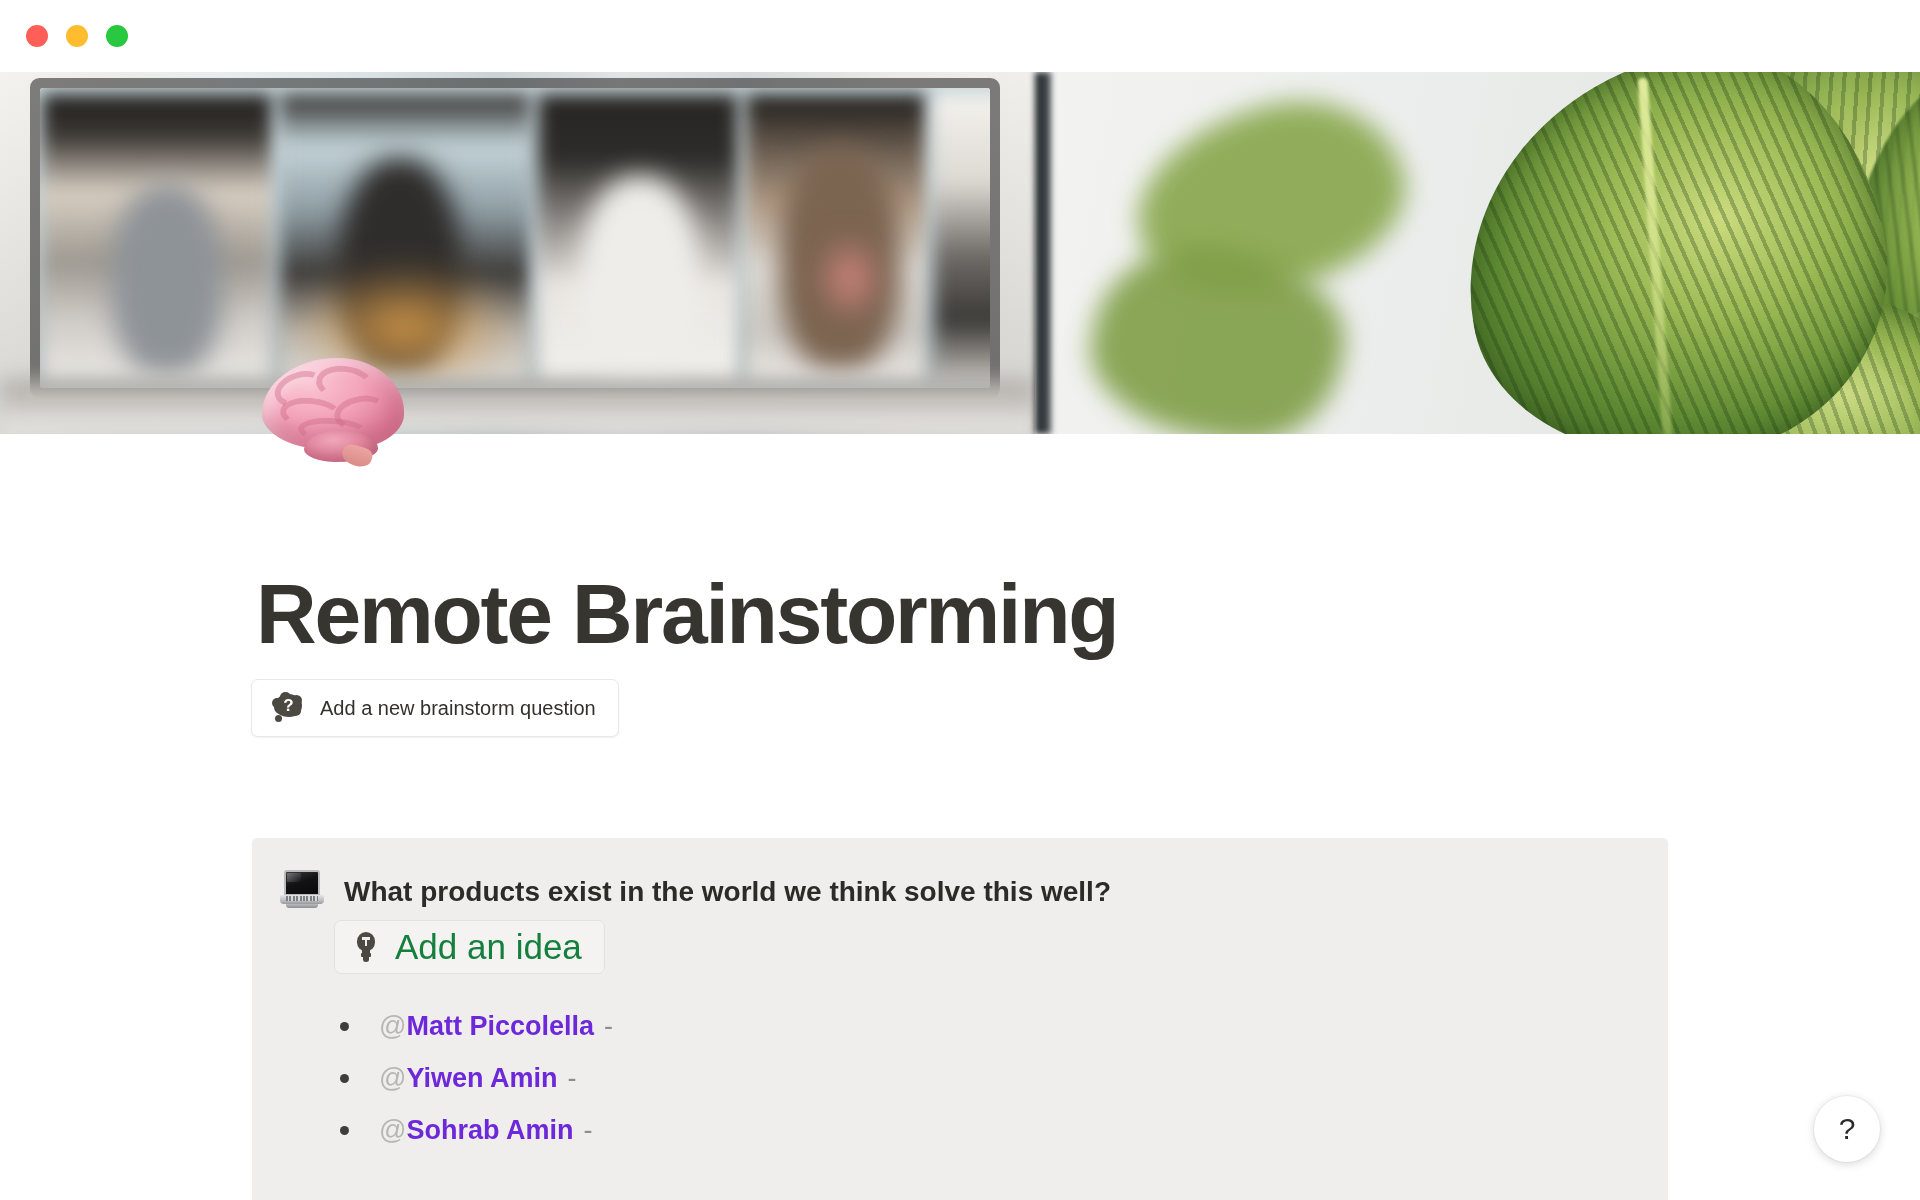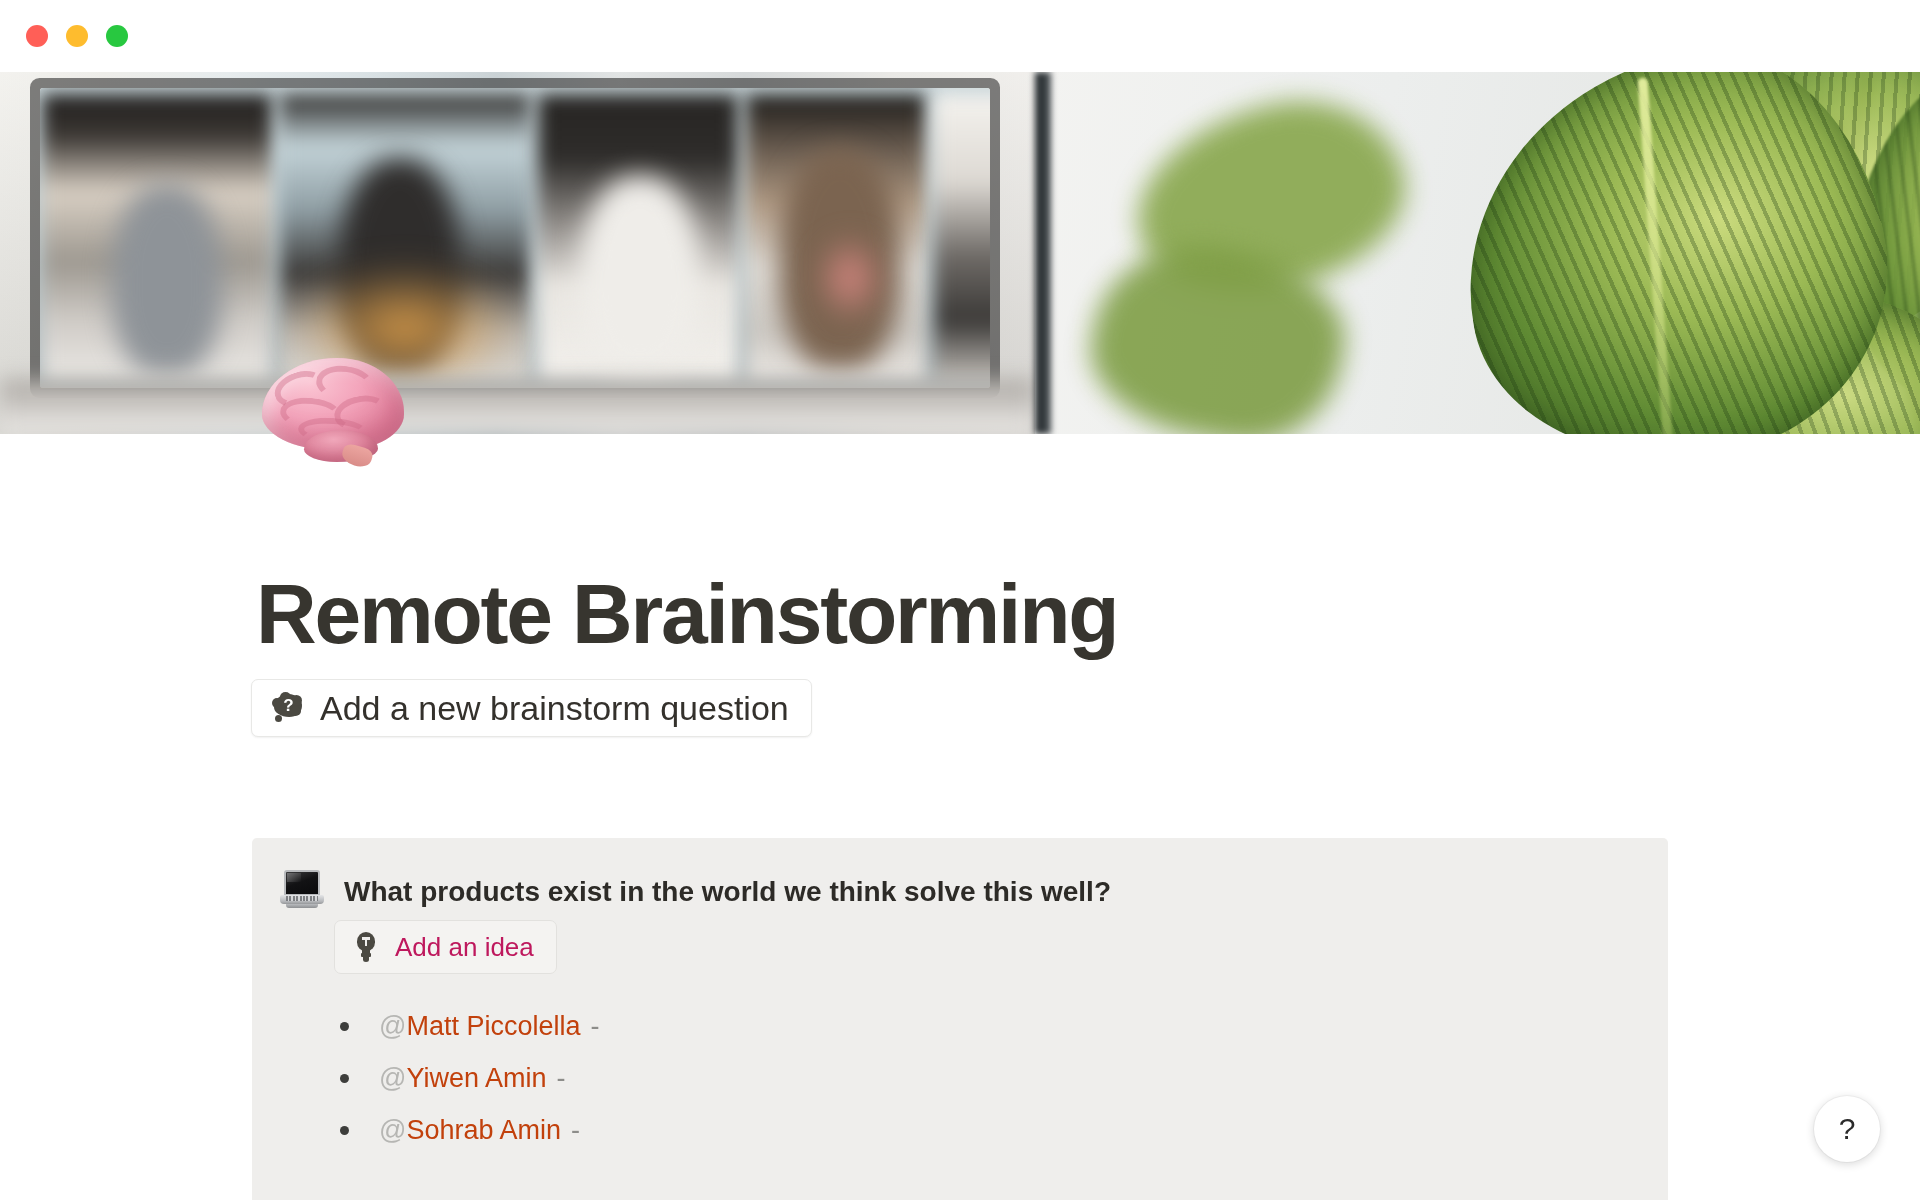--- a/index.html
+++ b/index.html
@@ -156,21 +156,21 @@
     position:absolute; left:251px; top:245px;
     height:58px; padding:0 22px 0 20px;
     display:flex; align-items:center; gap:16px;
     background:#ffffff;
     border:1px solid #e8e8e6;
     border-radius:7px;
     box-shadow:0 1px 2px rgba(15,15,15,.06);
     cursor:pointer;
   }
   .add-question-btn .label {
-    font-size:34px; font-weight:500; color:#34312c; white-space:nowrap;text-align:center;
+    font-size:20px; font-weight:500; color:#34312c; white-space:nowrap;text-align:center;
   }
 
   
   .bubble-q { position:relative; width:32px; height:30px; flex:none; }
   .bubble-q .blob {
     position:absolute; left:2px; top:1px; width:28px; height:23px;
     background:#4b4942;
     border-radius:52% 48% 46% 54% / 56% 52% 48% 44%;
   }
   .bubble-q .lob { position:absolute; background:#4b4942; border-radius:50%; }
@@ -233,21 +233,21 @@
   .add-idea-btn {
     position:absolute; left:82px; top:82px;
     height:54px; padding:0 22px 0 18px;
     display:flex; align-items:center; gap:16px;
     background:#f4f3f1;
     border:1px solid #e2e1de;
     border-radius:7px;
     cursor:pointer;
   }
   .add-idea-btn .label {
-    font-size:26px; font-weight:500; color:#be185d; white-space:nowrap;
+    font-size:35px; font-weight:500; color:#15803d; white-space:nowrap;
   }
 
   
   .bulb { position:relative; width:26px; height:30px; flex:none; }
   .bulb .glass {
     position:absolute; left:4px; top:0; width:18px; height:19px;
     background:#4b4942; border-radius:50% 50% 46% 46%;
   }
   .bulb .neck {
     position:absolute; left:9px; top:16px; width:8px; height:6px; background:#4b4942;
@@ -276,21 +276,21 @@
     height:52px;
     font-size:27px;
     color:#8d8d8a;
     white-space:nowrap;
   }
   .idea-item .dot {
     width:9px; height:9px; border-radius:50%; background:#3d3d3b;
     margin-right:30px; flex:none;
   }
   .mention-at { color:#b6b6b3; }
-  .mention-name { color:#c2410c; }
+  .mention-name { color:#6d28d9;font-weight:bold; }
   .idea-dash { color:#8d8d8a; margin-left:10px; }
 
   
   .help-btn {
     position:absolute; right:40px; bottom:38px;
     width:66px; height:66px; border-radius:50%;
     background:#ffffff;
     box-shadow:0 2px 10px rgba(15,15,15,.16), 0 0 0 1px rgba(15,15,15,.04);
     display:flex; align-items:center; justify-content:center;
     cursor:pointer;

